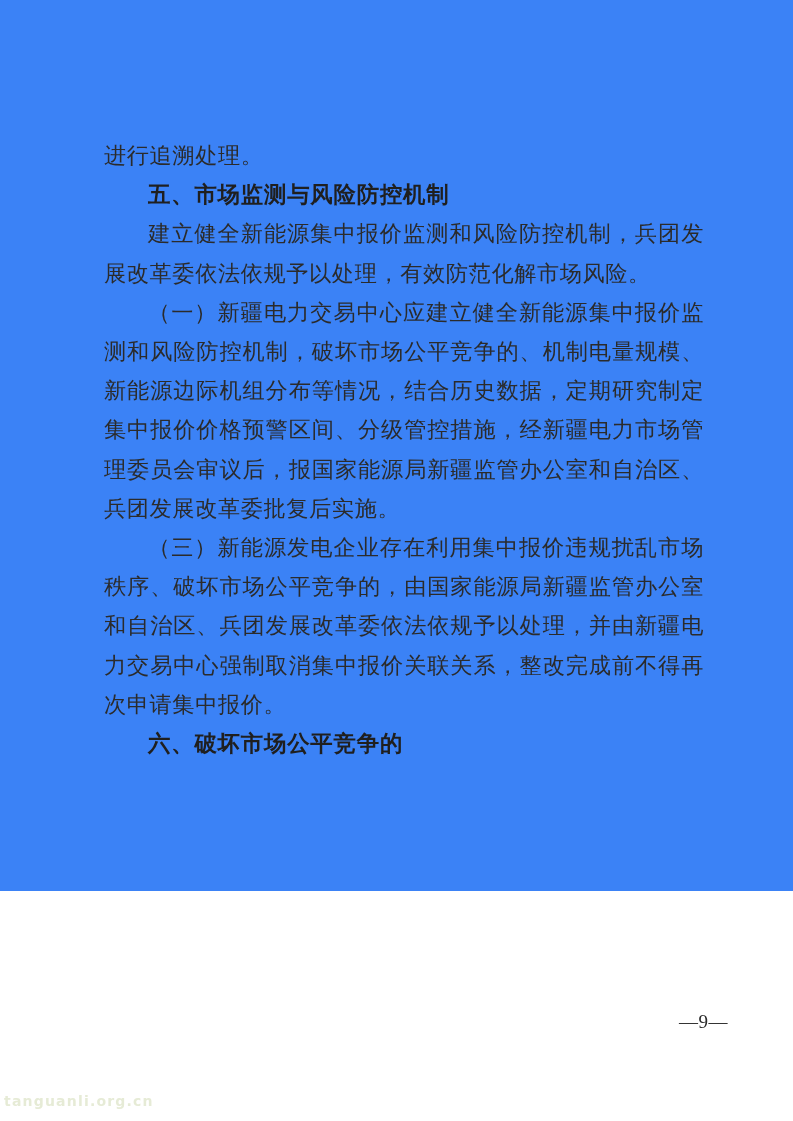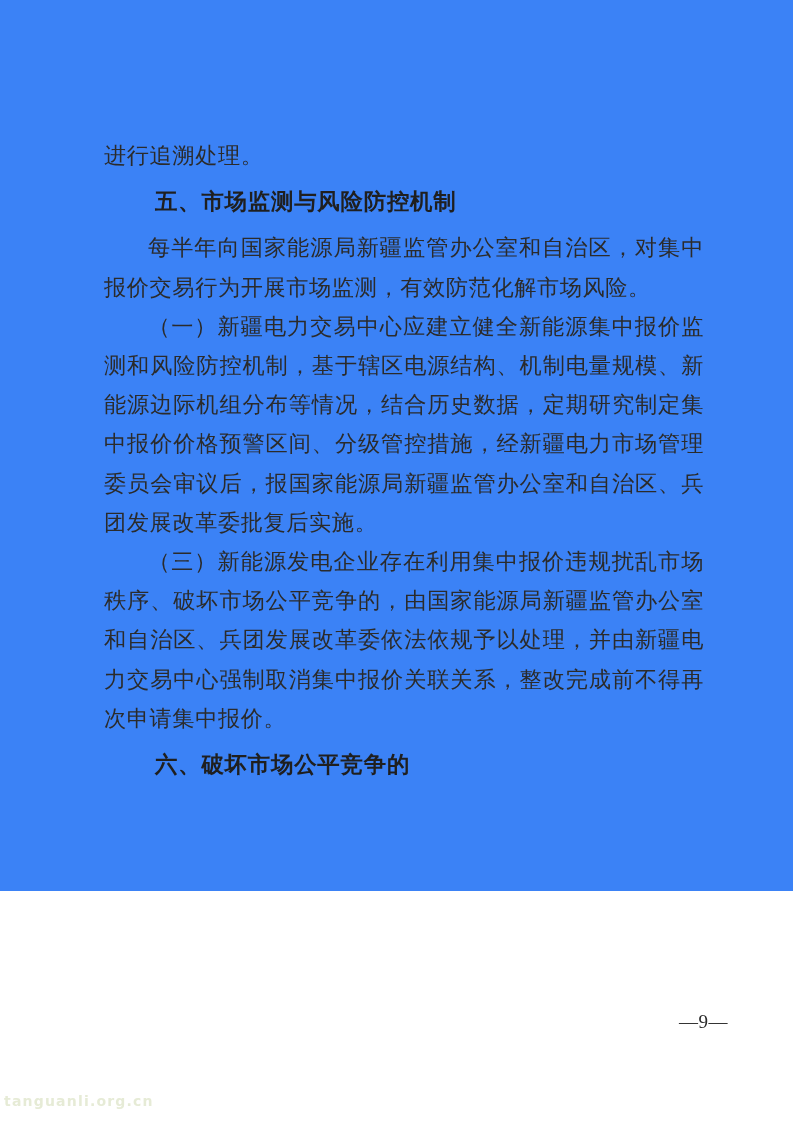--- a/index.html
+++ b/index.html
@@ -47,21 +47,21 @@
 
   .para.indent {
     text-indent: 44px;
   }
 
   .heading {
     font-size: 22.4px;
     line-height: 39.2px;
     color: #1f1f1f;
     font-weight: bold;
-    margin: 7px;
+    margin: 0;
     text-indent: 44px;
     letter-spacing: 0.8px;
     font-family: "DejaVu Sans", "Liberation Sans", sans-serif;
   }
 
   .page-number {
     position: absolute;
     left: 0;
     top: 1011px;
     width: 728px;
@@ -88,23 +88,23 @@
 <body>
 
 <div class="page">
 
   <div class="text-block">
 
     <p class="para">进行追溯处理。</p>
 
     <p class="heading">五、市场监测与风险防控机制</p>
 
-    <p class="para indent">每半年向国家能源局新疆监管办公室和自治区，对集中报价交易行为开展市场监测，有效防范化解市场风险。</p>
+    <p class="para indent">建立健全新能源集中报价监测和风险防控机制，兵团发展改革委依法依规予以处理，有效防范化解市场风险。</p>
 
-    <p class="para indent">（一）新疆电力交易中心应建立健全新能源集中报价监测和风险防控机制，基于辖区电源结构、机制电量规模、新能源边际机组分布等情况，结合历史数据，定期研究制定集中报价价格预警区间、分级管控措施，经新疆电力市场管理委员会审议后，报国家能源局新疆监管办公室和自治区、兵团发展改革委批复后实施。</p>
+    <p class="para indent">（一）新疆电力交易中心应建立健全新能源集中报价监测和风险防控机制，破坏市场公平竞争的、机制电量规模、新能源边际机组分布等情况，结合历史数据，定期研究制定集中报价价格预警区间、分级管控措施，经新疆电力市场管理委员会审议后，报国家能源局新疆监管办公室和自治区、兵团发展改革委批复后实施。</p>
 
 
     <p class="para indent">（三）新能源发电企业存在利用集中报价违规扰乱市场秩序、破坏市场公平竞争的，由国家能源局新疆监管办公室和自治区、兵团发展改革委依法依规予以处理，并由新疆电力交易中心强制取消集中报价关联关系，整改完成前不得再次申请集中报价。</p>
 
     <p class="heading">六、破坏市场公平竞争的</p>
 
 
   </div>
 
   <div class="page-number">—9—</div>

